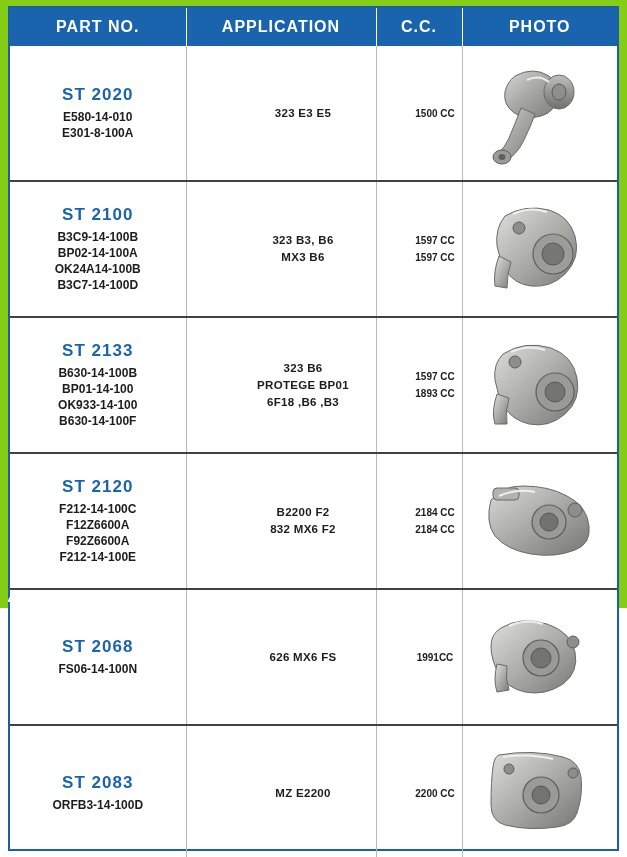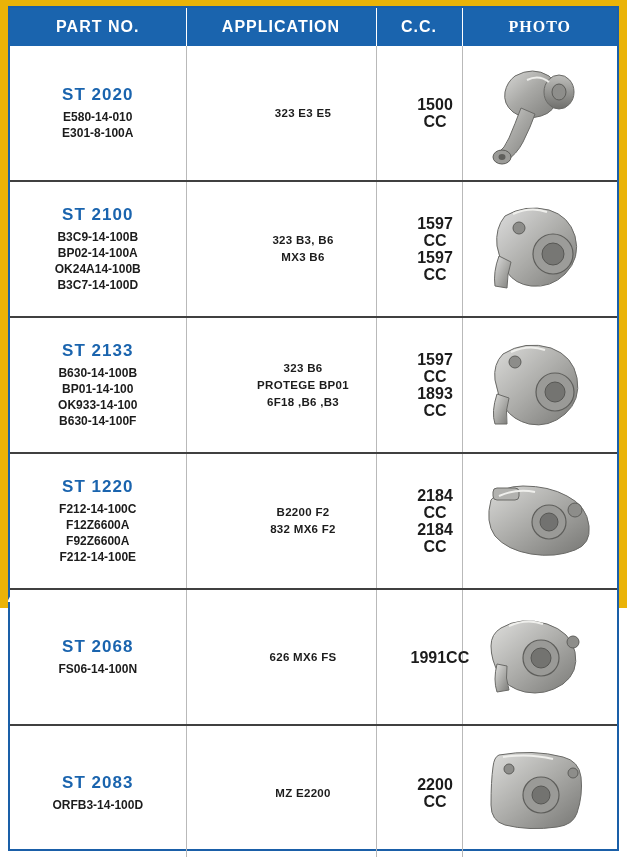--- a/index.html
+++ b/index.html
@@ -14,21 +14,21 @@
     font-family: "Liberation Sans", sans-serif;
     position: relative;
     overflow: hidden;
   }
 
   .page {
     position: absolute;
     left: 0; top: 0;
     width: 627px;
     height: 608px;
-    background: #eab308;
+    background: #84cc16;
   }
 
   
   .frame {
     position: absolute;
     left: 8px;
     top: 6px;
     width: 611px;
     height: 845px;
     border: 2px solid #1a5fa8;
@@ -72,21 +72,21 @@
     color: #ffffff;
     font-size: 16px;
     font-weight: bold;
     letter-spacing: 1px;
     height: 38px;
     padding: 0;
     text-align: center;
     vertical-align: middle;
     border-right: 1px solid #ffffff;
   }
-  table.parts thead th:last-child { border-right: none; font-family: Liberation Serif, serif; }
+  table.parts thead th:last-child { border-right: none; }
 
   table.parts td {
     border-bottom: 2px solid #404040;
     border-right: 1px solid #b9b9b9;
     vertical-align: middle;
     text-align: center;
     padding: 8px 2px;
     height: 128px;
   }
   table.parts td:last-child { border-right: none; }
@@ -112,21 +112,21 @@
   .app-lines {
     color: #1c1c1c;
     font-size: 11.5px;
     line-height: 17px;
     font-weight: bold;
     letter-spacing: 0.3px;
     margin-left: 44px;
   }
   .cc-lines {
     color: #1c1c1c;
-    font-size: 16px;
+    font-size: 10px;
     line-height: 17px;
     font-weight: bold;
     margin-left: 32px;
   }
 
   .photo-cell {
     padding: 0;
   }
   .photo-wrap {
     width: 100%;
@@ -277,21 +277,21 @@
               <ellipse cx="40" cy="32" rx="6" ry="6" fill="#8d8d8a" stroke="#5e5e5b" stroke-width="1"></ellipse>
               <path d="M22 64 q-6 18 -2 30 l12 0 q-2 -14 2 -26 z" fill="url(#g3)" stroke="#6a6a67" stroke-width="1"></path>
               <path d="M36 22 q18 -8 34 -2" fill="none" stroke="#efefec" stroke-width="2"></path>
             </svg>
           </div>
         </td>
       </tr>
 
       <tr>
         <td>
-          <div class="part-code">ST 1220</div>
+          <div class="part-code">ST 2120</div>
           <div class="part-nums">
             <div>F212-14-100C</div>
             <div>F12Z6600A</div>
             <div>F92Z6600A</div>
             <div>F212-14-100E</div>
           </div>
         </td>
         <td>
           <div class="app-lines">B2200 F2</div>
           <div class="app-lines">832  MX6  F2</div>

